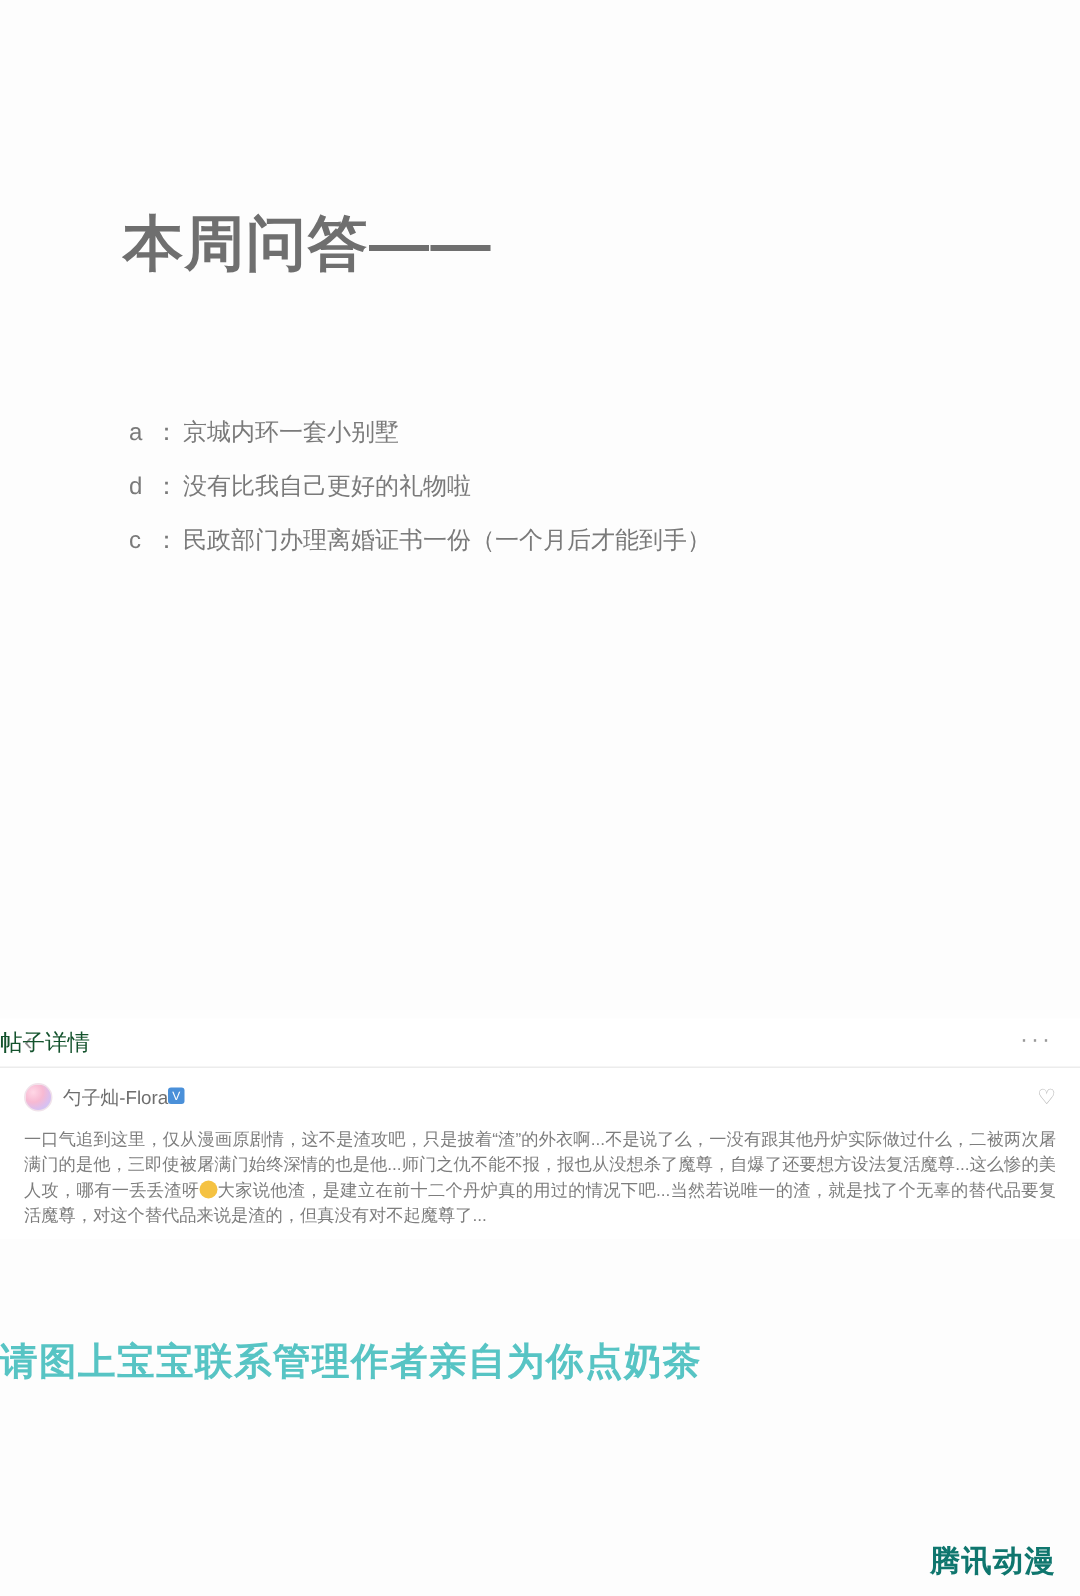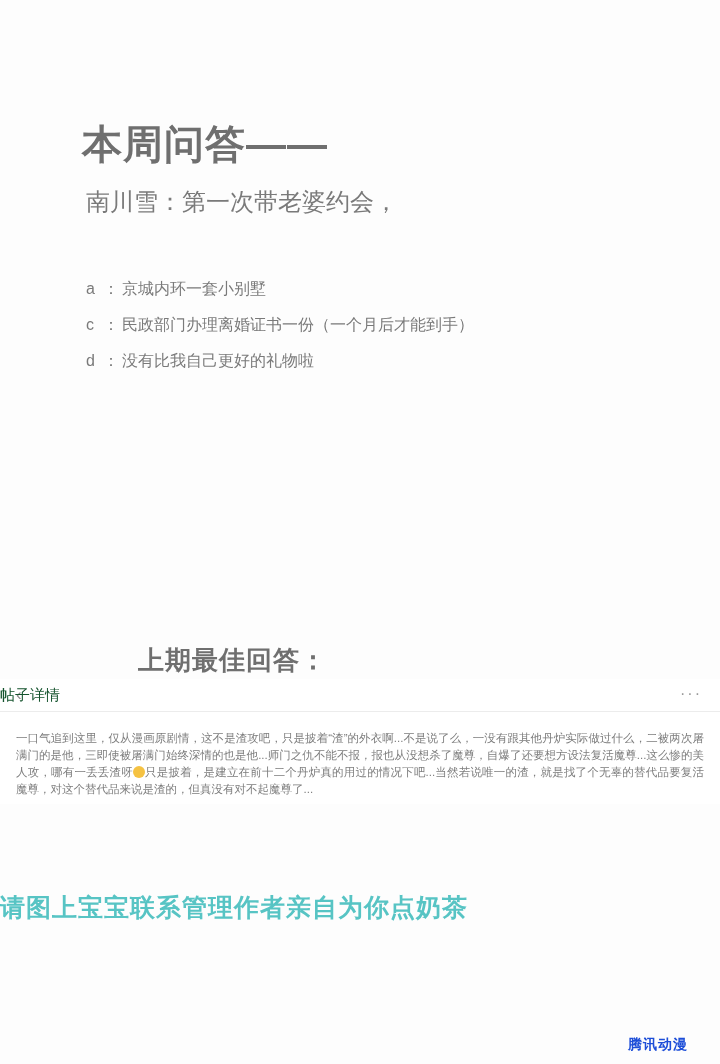--- a/index.html
+++ b/index.html
@@ -19,21 +19,21 @@
   .page {
     position: absolute;
     inset: 0;
     background: #fdfdfd;
   }
 
   
   .qa-title {
     position: absolute;
     left: 82px;
-    top: 117px;
+    top: 135px;
     font-size: 40px;
     font-weight: bold;
     letter-spacing: 1px;
     color: #6f6f6f;
     white-space: nowrap;
   }
 
   
   .question-block {
     position: absolute;
@@ -195,64 +195,68 @@
     font-size: 25px;
     font-weight: bold;
     color: #57c4c4;
     letter-spacing: 1px;
     white-space: nowrap;
   }
 
   
   .watermark {
     position: absolute;
-    right: 32px;
+    right: 16px;
     bottom: 10px;
-    font-size: 14px;
-    font-weight: bold;
-    color: #1d4ed8;
+    font-size: 20px;
+    font-weight: bold;
+    color: #0f766e;
     letter-spacing: 1px;
   }
 </style>
 </head>
 <body>
 
 <div class="page">
 
   <div class="qa-title">本周问答——</div>
 
   <div class="question-block">
-    <div>南川雪：第一次带老婆约会，</div>
   </div>
 
   <div class="options">
     <div class="option-row">
       <span class="option-key">a</span><span class="option-sep">：</span><span>京城内环一套小别墅</span>
     </div>
     <div class="option-row">
+      <span class="option-key">d</span><span class="option-sep">：</span><span>没有比我自己更好的礼物啦</span>
+    </div>
+    <div class="option-row">
       <span class="option-key">c</span><span class="option-sep">：</span><span>民政部门办理离婚证书一份（一个月后才能到手）</span>
     </div>
-    <div class="option-row">
-      <span class="option-key">d</span><span class="option-sep">：</span><span>没有比我自己更好的礼物啦</span>
-    </div>
   </div>
 
-  <div class="best-answer-label">上期最佳回答：</div>
 
   <div class="screenshot">
 
     <div class="sc-navbar">
       <span class="sc-back">‹</span>
       <span class="sc-nav-title">帖子详情</span>
       <span class="sc-more">···</span>
     </div>
 
     <div class="sc-post">
+      <div class="sc-userrow">
+        <span class="sc-avatar"></span>
+        <span class="sc-username">勺子灿-Flora</span>
+        <span class="sc-verified">V</span>
+        <span class="sc-like-icon">♡</span>
+      </div>
       <div class="sc-body">
-        <span>一口气追到这里，仅从漫画原剧情，这不是渣攻吧，只是披着“渣”的外衣啊...不是说了么，一没有跟其他丹炉实际做过什么，二被两次屠满门的是他，三即使被屠满门始终深情的也是他...师门之仇不能不报，报也从没想杀了魔尊，自爆了还要想方设法复活魔尊...这么惨的美人攻，哪有一丢丢渣呀</span><span class="sc-emoji"></span><span>只是披着，是建立在前十二个丹炉真的用过的情况下吧...当然若说唯一的渣，就是找了个无辜的替代品要复活魔尊，对这个替代品来说是渣的，但真没有对不起魔尊了...</span>
+        <span>一口气追到这里，仅从漫画原剧情，这不是渣攻吧，只是披着“渣”的外衣啊...不是说了么，一没有跟其他丹炉实际做过什么，二被两次屠满门的是他，三即使被屠满门始终深情的也是他...师门之仇不能不报，报也从没想杀了魔尊，自爆了还要想方设法复活魔尊...这么惨的美人攻，哪有一丢丢渣呀</span><span class="sc-emoji"></span><span>大家说他渣，是建立在前十二个丹炉真的用过的情况下吧...当然若说唯一的渣，就是找了个无辜的替代品要复活魔尊，对这个替代品来说是渣的，但真没有对不起魔尊了...</span>
       </div>
     </div>
 
   </div>
 
   <div class="teal-line">请图上宝宝联系管理作者亲自为你点奶茶</div>
 
   <div class="watermark">腾讯动漫</div>
 
 </div>

